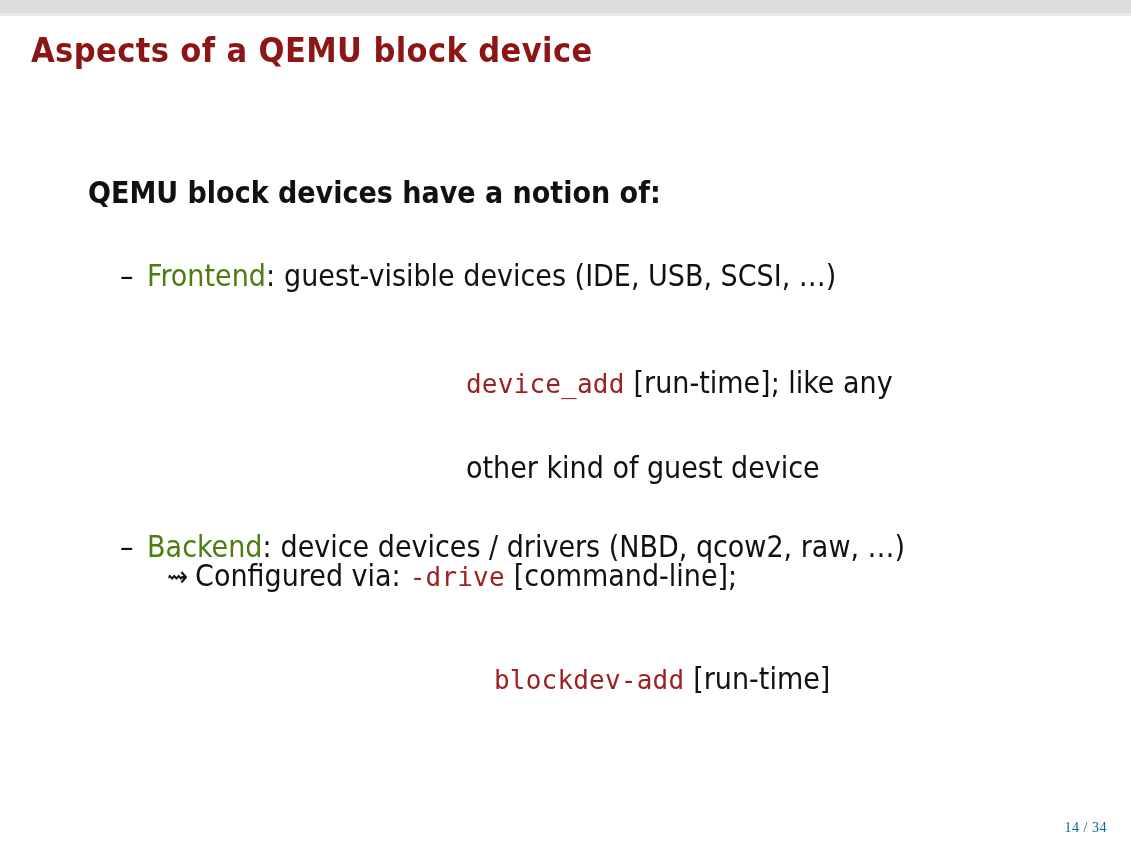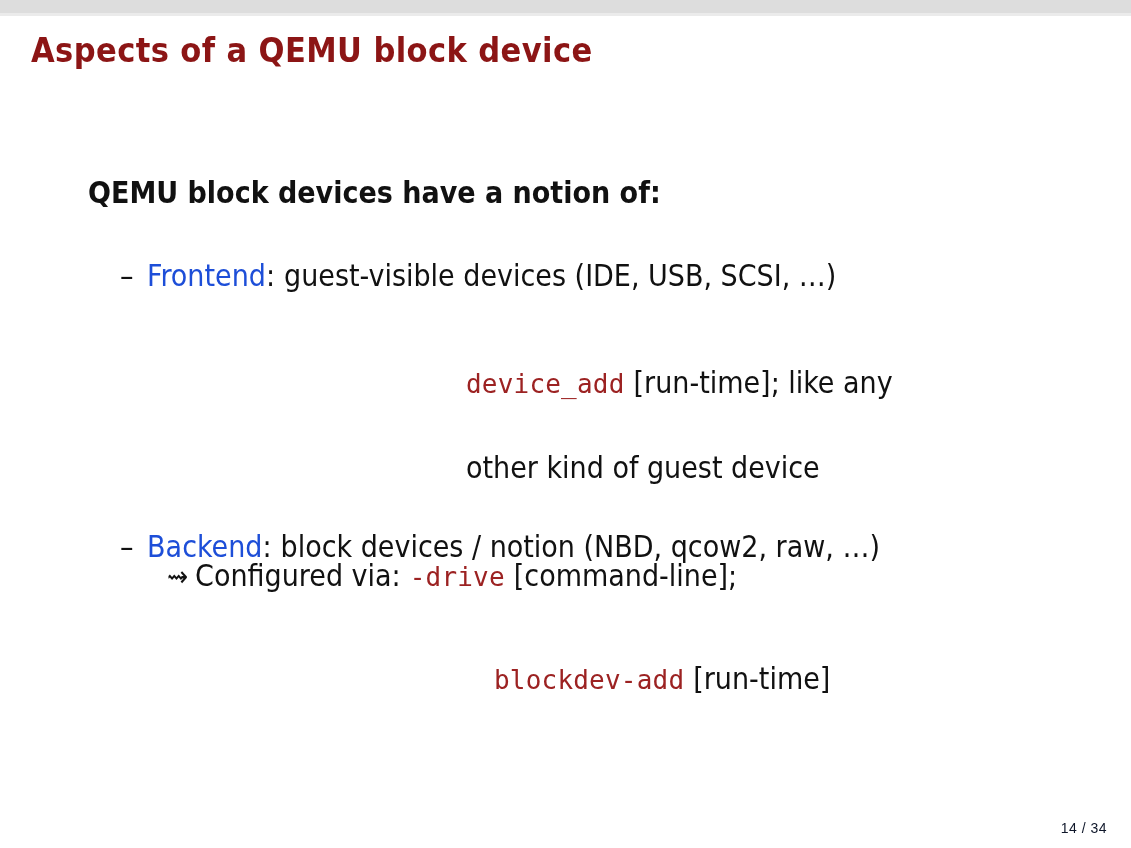--- a/index.html
+++ b/index.html
@@ -85,40 +85,40 @@
     color: #111111;
     margin-right: 5px;
   }
   .squiggle {
     color: #111111;
     font-family: "DejaVu Sans", sans-serif;
     font-size: 28px;
     margin-right: 7px;
   }
   .kw-red {
-    color: #1d4ed8;
+    color: #4d7c0f;
   }
   .mono-red {
     color: #9c2222;
     font-family: "DejaVu Sans Mono", "Liberation Mono", monospace;
     font-size: 26px;
     letter-spacing: 0.2px;
   }
   .plain { color: #111111; }
 
   .gap { display: inline-block; width: 9px; }
 
   
   .page-number {
     position: absolute;
     right: 24px;
     bottom: 12px;
     font-size: 14px;
-    color: #0f172a;
-    font-family: Liberation Sans, sans-serif;
+    color: #0369a1;
+    font-family: Liberation Serif, serif;
     letter-spacing: 0.5px;
   }
 </style>
 </head>
 <body>
 
 <div class="topbar"></div>
 <div class="topbar-underline"></div>
 
 <div class="slide-title">Aspects of a QEMU block device</div>
@@ -136,21 +136,21 @@
   <div class="line cont-line cont-front-1">
     <span class="mono-red">device_add</span><span class="gap"></span><span class="plain">[run-time]; like any</span>
   </div>
 
   <div class="line cont-line cont-front-2">
     <span class="plain">other kind of guest device</span>
   </div>
 
   <div class="line bullet-line bullet-back">
     <span class="dash">–</span>
-    <span class="kw-red">Backend</span><span class="plain">:</span><span class="gap"></span><span class="plain">block devices / notion (NBD, qcow2, raw, …)</span>
+    <span class="kw-red">Backend</span><span class="plain">:</span><span class="gap"></span><span class="plain">device devices / drivers (NBD, qcow2, raw, …)</span>
   </div>
 
   <div class="line sub-line sub-back">
     <span class="squiggle">⇝</span><span class="plain">Configured via:</span><span class="gap"></span><span class="mono-red">-drive</span><span class="gap"></span><span class="plain">[command-line];</span>
   </div>
 
   <div class="line cont-line cont-back-1">
     <span class="mono-red">blockdev-add</span><span class="gap"></span><span class="plain">[run-time]</span>
   </div>
 

